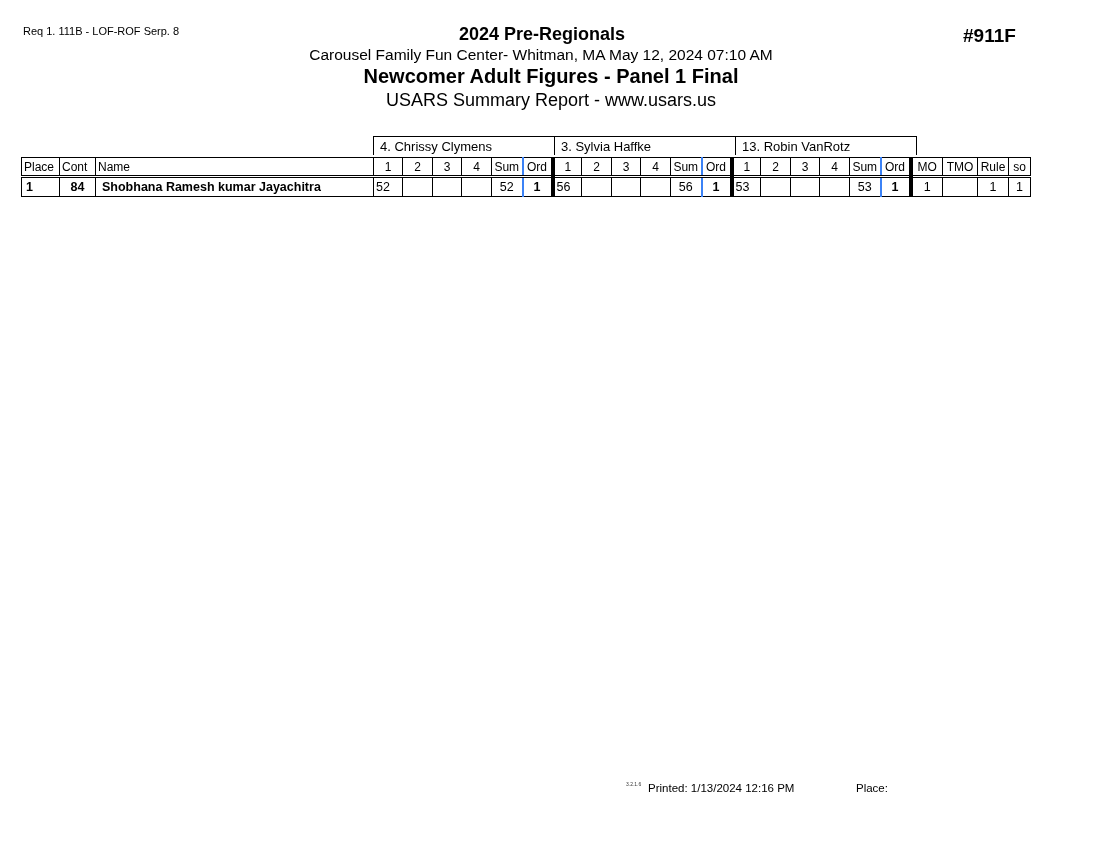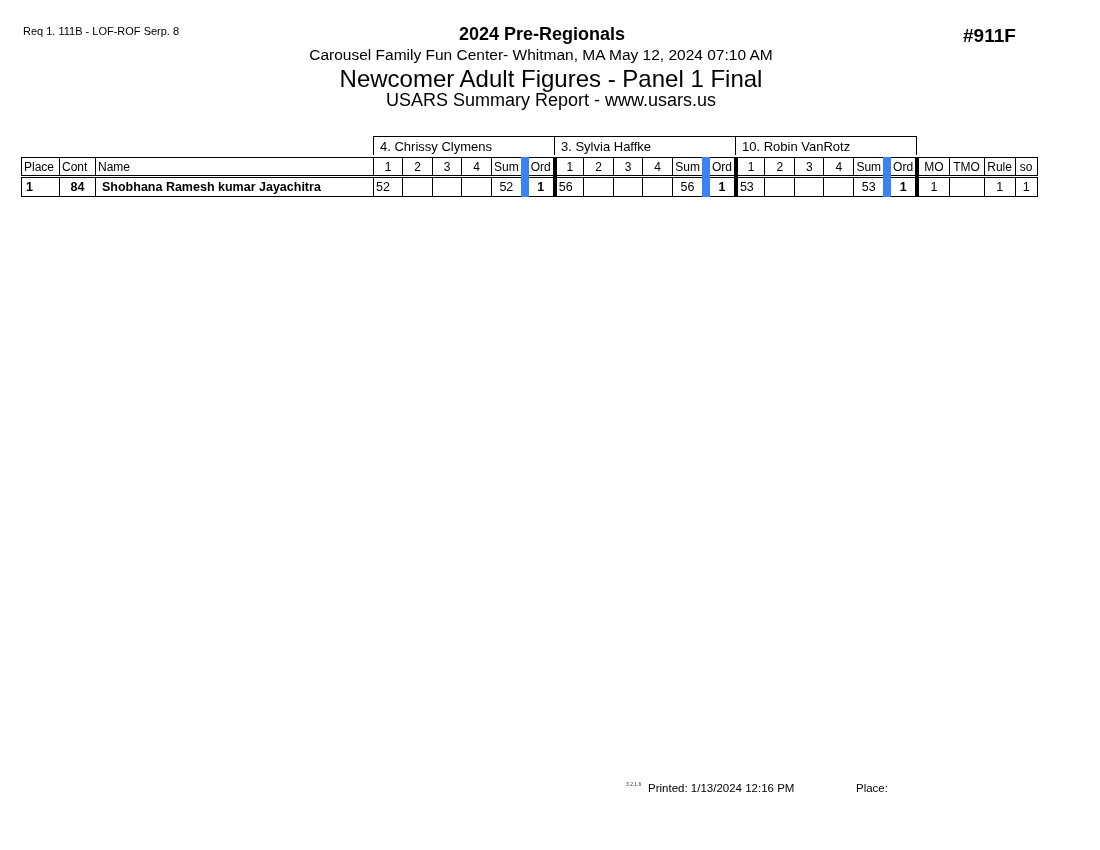--- a/index.html
+++ b/index.html
@@ -3,32 +3,32 @@
 <meta charset="utf-8">
 <style>
   html, body { margin:0; padding:0; background:#fff; }
   body { width:1100px; height:850px; position:relative; font-family:"Liberation Sans", sans-serif; color:#000; overflow:hidden; }
   .abs { position:absolute; white-space:nowrap; }
   .req { left:23px; top:25px; font-size:11px; }
   .evnum { left:963px; top:25px; font-size:19px; font-weight:bold; }
   .hdr { left:0; width:1100px; text-align:center; }
   .h1 { top:24px; font-size:18px; font-weight:bold; left:-8px; }
   .h2 { top:46px; font-size:15.5px; left:-9px; }
-  .h3 { top:65px; font-size:24px; font-weight:normal; left:1px; }
+  .h3 { top:65px; font-size:20px; font-weight:bold; left:1px; }
   .h4 { top:90px; font-size:18px; left:1px; }
 
   table.judges { position:absolute; left:373px; top:136px; border-collapse:collapse; font-size:13px; }
   table.judges td { border:1px solid #000; border-bottom:none; height:18px; padding:0 0 0 6px; vertical-align:middle; }
 
   table.grid { position:absolute; left:21px; top:157px; border-collapse:collapse; font-size:12px; table-layout:fixed;border-radius:20px; }
   table.grid td { border:1px solid #000; padding:0 2px; height:18px; vertical-align:middle; text-align:center; overflow:hidden; white-space:nowrap; }
   table.grid tr.head td { border-bottom:3px double #000; height:17px; }
   table.grid td.left { text-align:left; }
   table.grid td.bold { font-weight:bold; }
-  table.grid td.thickL { border-left:8px solid #3b82f6; }
+  table.grid td.thickL { border-left:2px solid #3b82f6; }
   table.grid td.thickR { border-right:4px solid #000; }
   table.grid tr.row td { font-size:12.5px; }
 
   .foot { top:782px; font-size:11.5px; }
   .ver { left:626px; top:781px; font-size:5px; color:#333; }
   .printed { left:648px; }
   .scorer { left:856px; }
 </style>
 </head>
 <body>
@@ -38,21 +38,21 @@
 <div class="abs hdr h1">2024 Pre-Regionals</div>
 <div class="abs hdr h2">Carousel Family Fun Center- Whitman, MA  May 12, 2024  07:10 AM</div>
 <div class="abs hdr h3">Newcomer Adult Figures - Panel 1 Final</div>
 <div class="abs hdr h4">USARS Summary Report - www.usars.us</div>
 
 <table class="judges">
   <tbody>
       <tr>
     <td style="width:174px">4.  Chrissy Clymens</td>
     <td style="width:174px">3.  Sylvia Haffke</td>
-    <td style="width:174px">10.  Robin VanRotz</td>
+    <td style="width:174px">13.  Robin VanRotz</td>
   </tr>
 </tbody>
   </table>
 
 <table class="grid">
   <colgroup>
     <col style="width:38px">
       <col style="width:36px">
       <col style="width:278px">
     <col style="width:29px">

